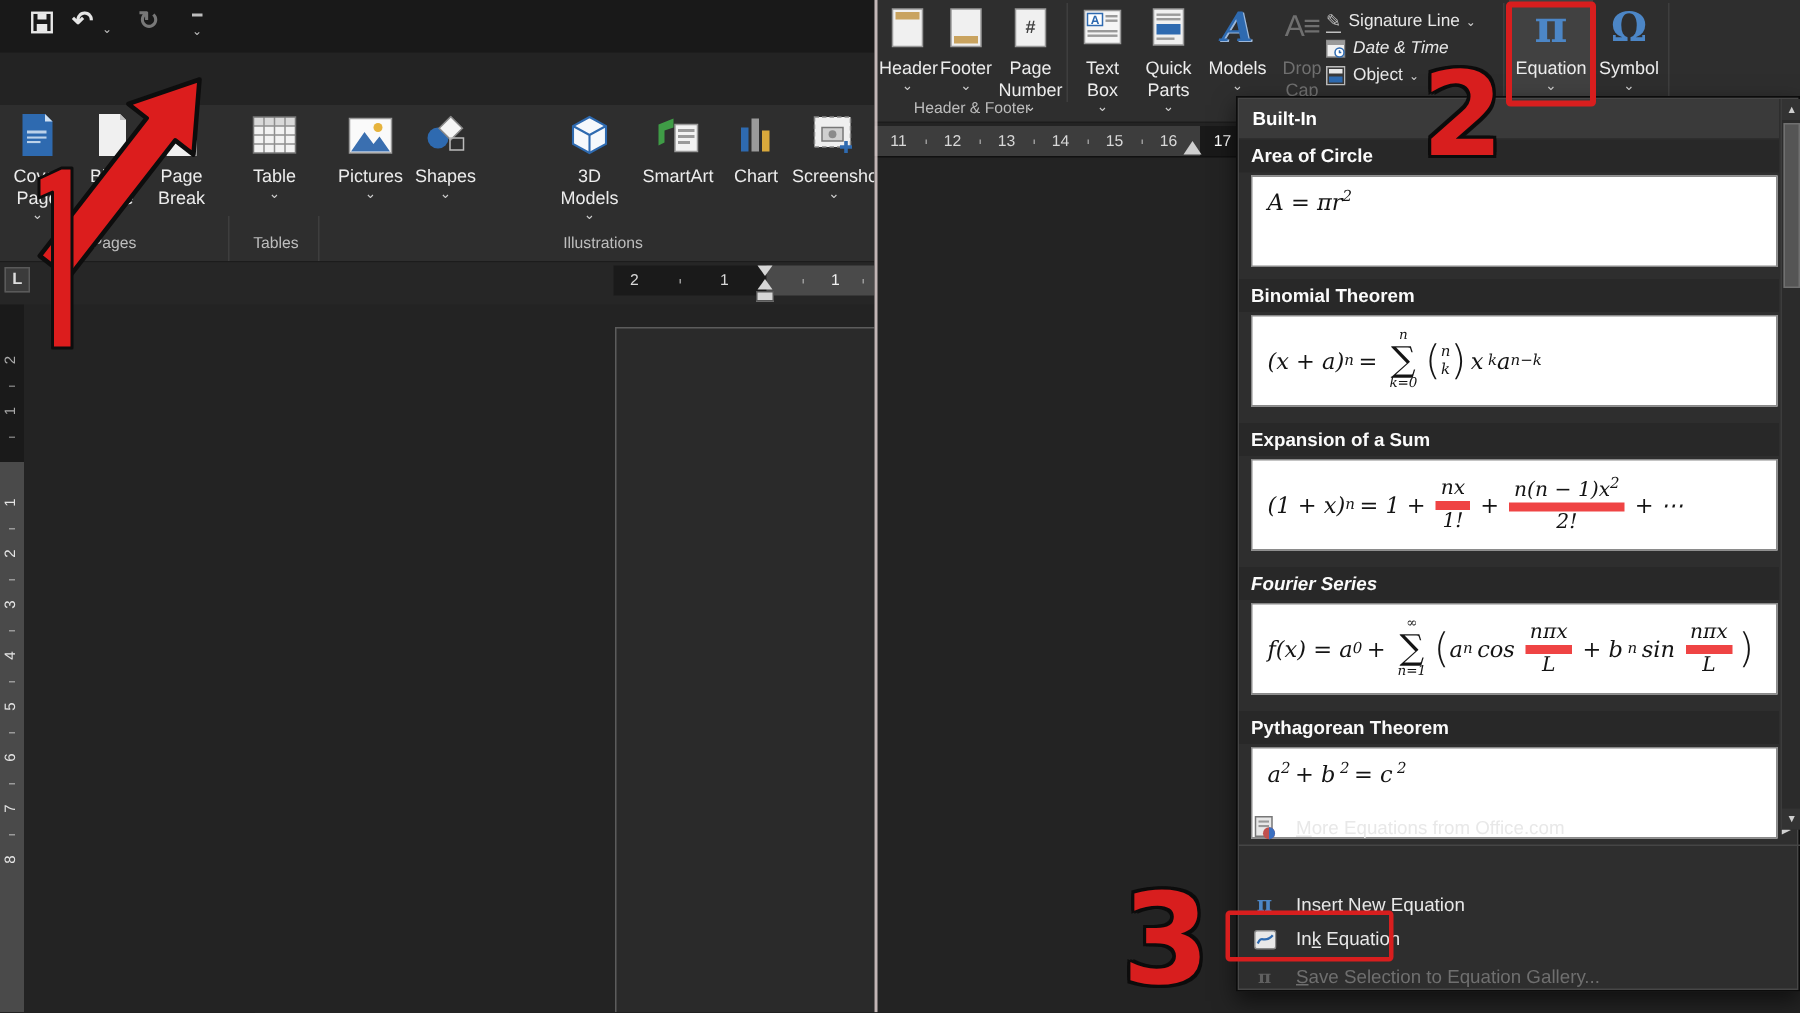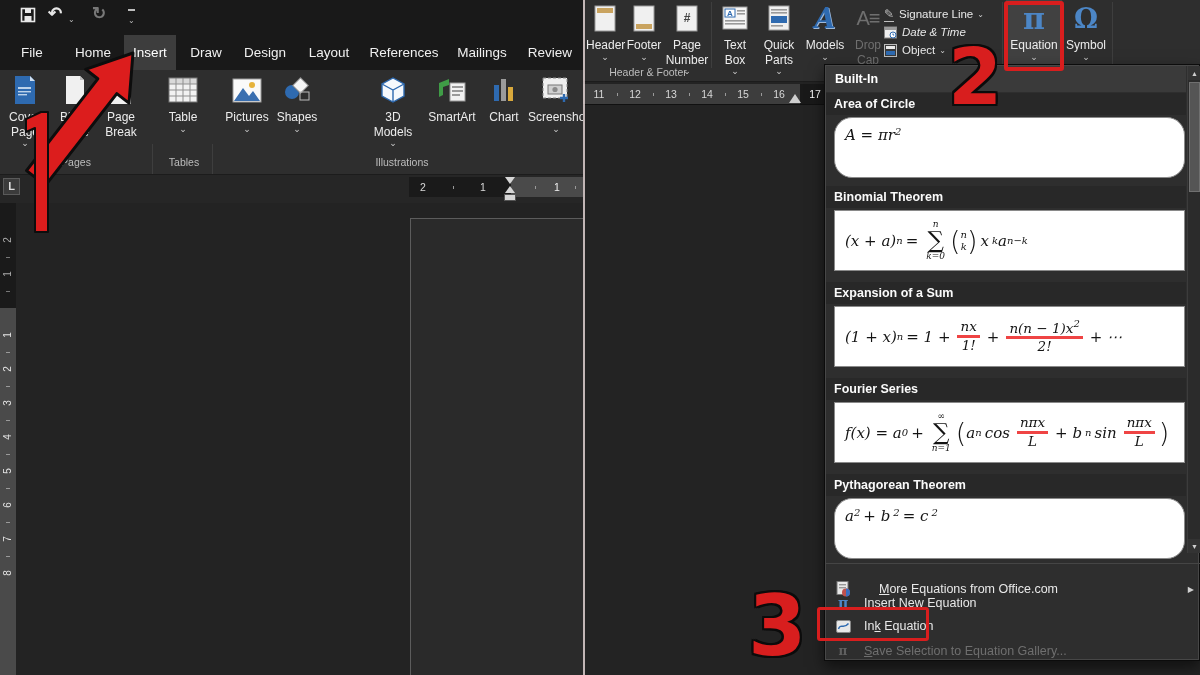--- a/index.html
+++ b/index.html
@@ -49,28 +49,28 @@
   
   #eq-panel { position:absolute; left:824px; top:64px; width:376px; height:597px; background:#2e2e2e;
               border:1px solid #0c0c0c; box-shadow:inset 0 0 0 1px #474747, 0 6px 14px rgba(0,0,0,.55); z-index:20; }
   .panel-hdr { position:absolute; left:1px; top:1px; width:360px; height:26px; background:#3a3a3a; color:#fff;
                font-weight:bold; font-size:12.5px; line-height:26px; padding-left:9px; }
   .eq-name { position:absolute; left:1px; width:360px; height:22px; background:#282828; color:#fafafa;
              font-weight:bold; font-size:12.5px; line-height:22px; padding-left:8px; }
   .eq-box { position:absolute; left:9px; width:351px; height:61px; background:#fff; border:1px solid #8a8a8a;
             color:#141414; font-family:"DejaVu Serif", serif; font-style:italic; font-size:15px;
             display:flex; align-items:center; padding:0 10px; overflow:hidden; }
-  .eq-box.topalign { align-items:flex-start; padding-top:8px;border-radius:18px; }
+  .eq-box.topalign { align-items:flex-start; padding-top:8px; }
   .eq-box sup { font-size:10px; font-style:italic; }
   .eq-box sub { font-size:10px; font-style:italic; }
   .bigsum { display:inline-flex; flex-direction:column; align-items:center; line-height:1; margin:0 5px; }
   .bigsum .lim { font-size:9px; }
   .bigsum .sym { font-size:23px; font-style:normal; }
   .frac { display:inline-flex; flex-direction:column; align-items:center; line-height:1.15; font-size:13.5px; margin:0 4px; }
-  .frac .num { border-bottom:3px solid #ef4444; padding:0 3px; }
+  .frac .num { border-bottom:6px solid #ef4444; padding:0 3px; }
   .bigparen { font-size:27px; font-style:normal; font-weight:300; font-family:"DejaVu Sans", sans-serif; }
   .binomstack { display:inline-flex; flex-direction:column; align-items:center; font-size:10px; line-height:1.15; }
   .mgap { margin:0 3px; }
 
   .menu-sep { position:absolute; left:1px; width:374px; height:1px; background:#454545; }
   .menuitem { position:absolute; left:1px; width:374px; height:24px; display:flex; align-items:center;
               color:#e8e8e8; font-size:12.5px; }
   .menuitem .mi-icon { width:16px; height:16px; margin-left:9px; display:flex; align-items:center; justify-content:center; }
   .menuitem .mi-text { margin-left:13px; white-space:nowrap; }
   .u { text-decoration:underline; }
@@ -106,31 +106,20 @@
             <rect x="5" y="2" width="6" height="4" fill="#e8e8e8"></rect>
             <rect x="4.5" y="9" width="7" height="5" fill="#e8e8e8"></rect>
           </svg>
       </span>
       <span class="qa-icon" style="left:48px; top:5px; font-weight:bold;">↶</span>
       <span class="qa-icon" style="left:68px; top:11px; font-size:8px; color:#bdbdbd;">⌄</span>
       <span class="qa-icon" style="left:92px; top:5px; color:#787878; font-weight:bold;">↻</span>
       <span class="qa-icon" style="left:128px; top:9px; font-size:8px; color:#bdbdbd; border-top:2px solid #bdbdbd; padding-top:1px;">⌄</span>
     </div>
 
-    <div class="tabrow">
-      <span class="tab" style="left:12px; width:40px;">File</span>
-      <span class="tab" style="left:68px; width:50px;">Home</span>
-      <span class="tab selected" style="left:124px; width:52px;">Insert</span>
-      <span class="tab" style="left:184px; width:44px;">Draw</span>
-      <span class="tab" style="left:236px; width:58px;">Design</span>
-      <span class="tab" style="left:300px; width:58px;">Layout</span>
-      <span class="tab" style="left:366px; width:76px;">References</span>
-      <span class="tab" style="left:450px; width:64px;">Mailings</span>
-      <span class="tab" style="left:522px; width:56px;">Review</span>
-    </div>
 
     <div class="ribbon-left">
 
       <div class="bigbtn" style="left:2px; width:46px;">
         <div class="bicon">
           <svg width="24" height="30" viewBox="0 0 24 30">
               <path d="M2 1 h15 l5 5 v23 h-20 z" fill="#2e6ab0"></path>
               <path d="M17 1 l5 5 h-5 z" fill="#cfe0f2"></path>
               <rect x="5" y="12" width="13" height="2" fill="#bcd2ea"></rect>
               <rect x="5" y="16" width="13" height="1.4" fill="#bcd2ea"></rect>
@@ -510,21 +499,21 @@
         <span>1!</span>
       </span>
       <span class="mgap">+</span>
       <span class="frac">
         <span class="num"><span>n(n − 1)x</span><sup>2</sup></span>
         <span>2!</span>
       </span>
       <span class="mgap">+ ⋯</span>
     </div>
 
-    <div class="eq-name" style="top:313px;">Fourier Series</div>
+    <div class="eq-name" style="top:313px;font-style:italic;">Fourier Series</div>
     <div class="eq-box" style="top:337px;">
       <span>f(x) = a</span>
         <sub>0</sub>
       <span class="mgap">+</span>
       <span class="bigsum">
         <span class="lim" style="font-style:normal;">∞</span>
         <span class="sym">∑</span>
         <span class="lim">n=1</span>
       </span>
       <span class="bigparen">(</span>
@@ -550,21 +539,21 @@
       <span>a</span>
         <sup>2</sup>
       <span class="mgap">+ b</span>
         <sup>2</sup>
       <span class="mgap">= c</span>
         <sup>2</sup>
     </div>
 
     <div class="menu-sep" style="top:498px;"></div>
 
-    <div class="menuitem" style="top:512px;gap:15px;">
+    <div class="menuitem" style="top:475px;">
       <span class="mi-icon">
         <svg width="16" height="16" viewBox="0 0 16 16">
             <rect x="2" y="0.5" width="11" height="13" fill="#e8e8e8" stroke="#777"></rect>
             <rect x="4" y="3" width="7" height="1.4" fill="#999"></rect>
             <rect x="4" y="6" width="7" height="1.4" fill="#999"></rect>
             <circle cx="11" cy="11.5" r="4" fill="#c0504d"></circle>
             <path d="M11 7.5 a4 4 0 0 1 0 8 z" fill="#3a6fc0"></path>
           </svg>
       </span>
       <span class="mi-text"><span class="u">M</span><span>ore Equations from Office.com</span></span>

